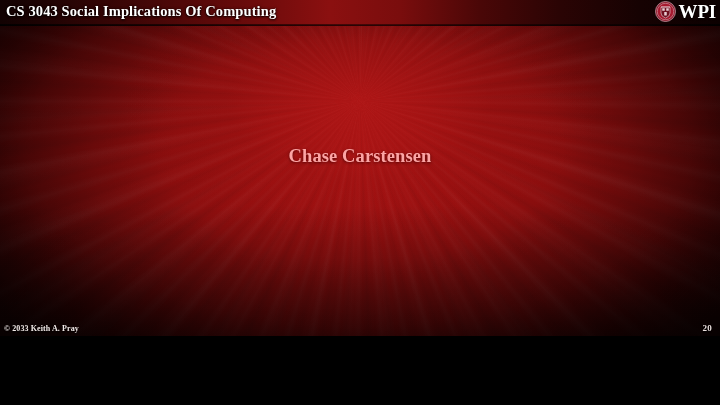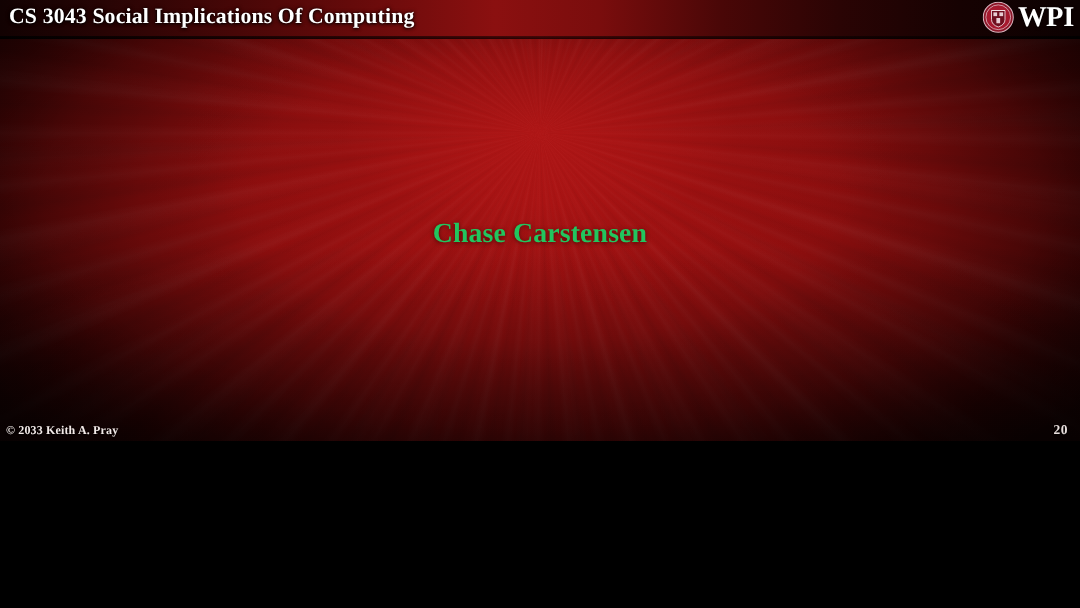--- a/index.html
+++ b/index.html
@@ -3,21 +3,21 @@
 <meta charset="utf-8">
 <style>
   html, body {
     margin: 0;
     padding: 0;
     background: #000;
   }
   #slide {
     position: relative;
     width: 720px;
-    height: 294px;
+    height: 336px;
     overflow: hidden;
     font-family: "Liberation Serif", "DejaVu Serif", serif;
     background: #6d0c0c;
   }
 
   
   .bg-base {
     position: absolute;
     inset: 0;
     background:
@@ -171,21 +171,21 @@
     font-weight: normal;
     letter-spacing: 0.2px;
     text-shadow: 0 1px 3px rgba(60,0,0,0.75), 0 0 6px rgba(0,0,0,0.35);
     margin: 0;
   }
   .slide-subtitle {
     margin: 13px 0 0 0;
     font-size: 18.5px;
     line-height: 22px;
     font-weight: bold;
-    color: #22c55e;
+    color: #fca5a5;
     letter-spacing: 0.1px;
     text-shadow: 0 1px 3px rgba(60,0,0,0.8);
   }
 
   
   .footer-copyright {
     position: absolute;
     left: 4px;
     bottom: 3px;
     font-size: 8px;

